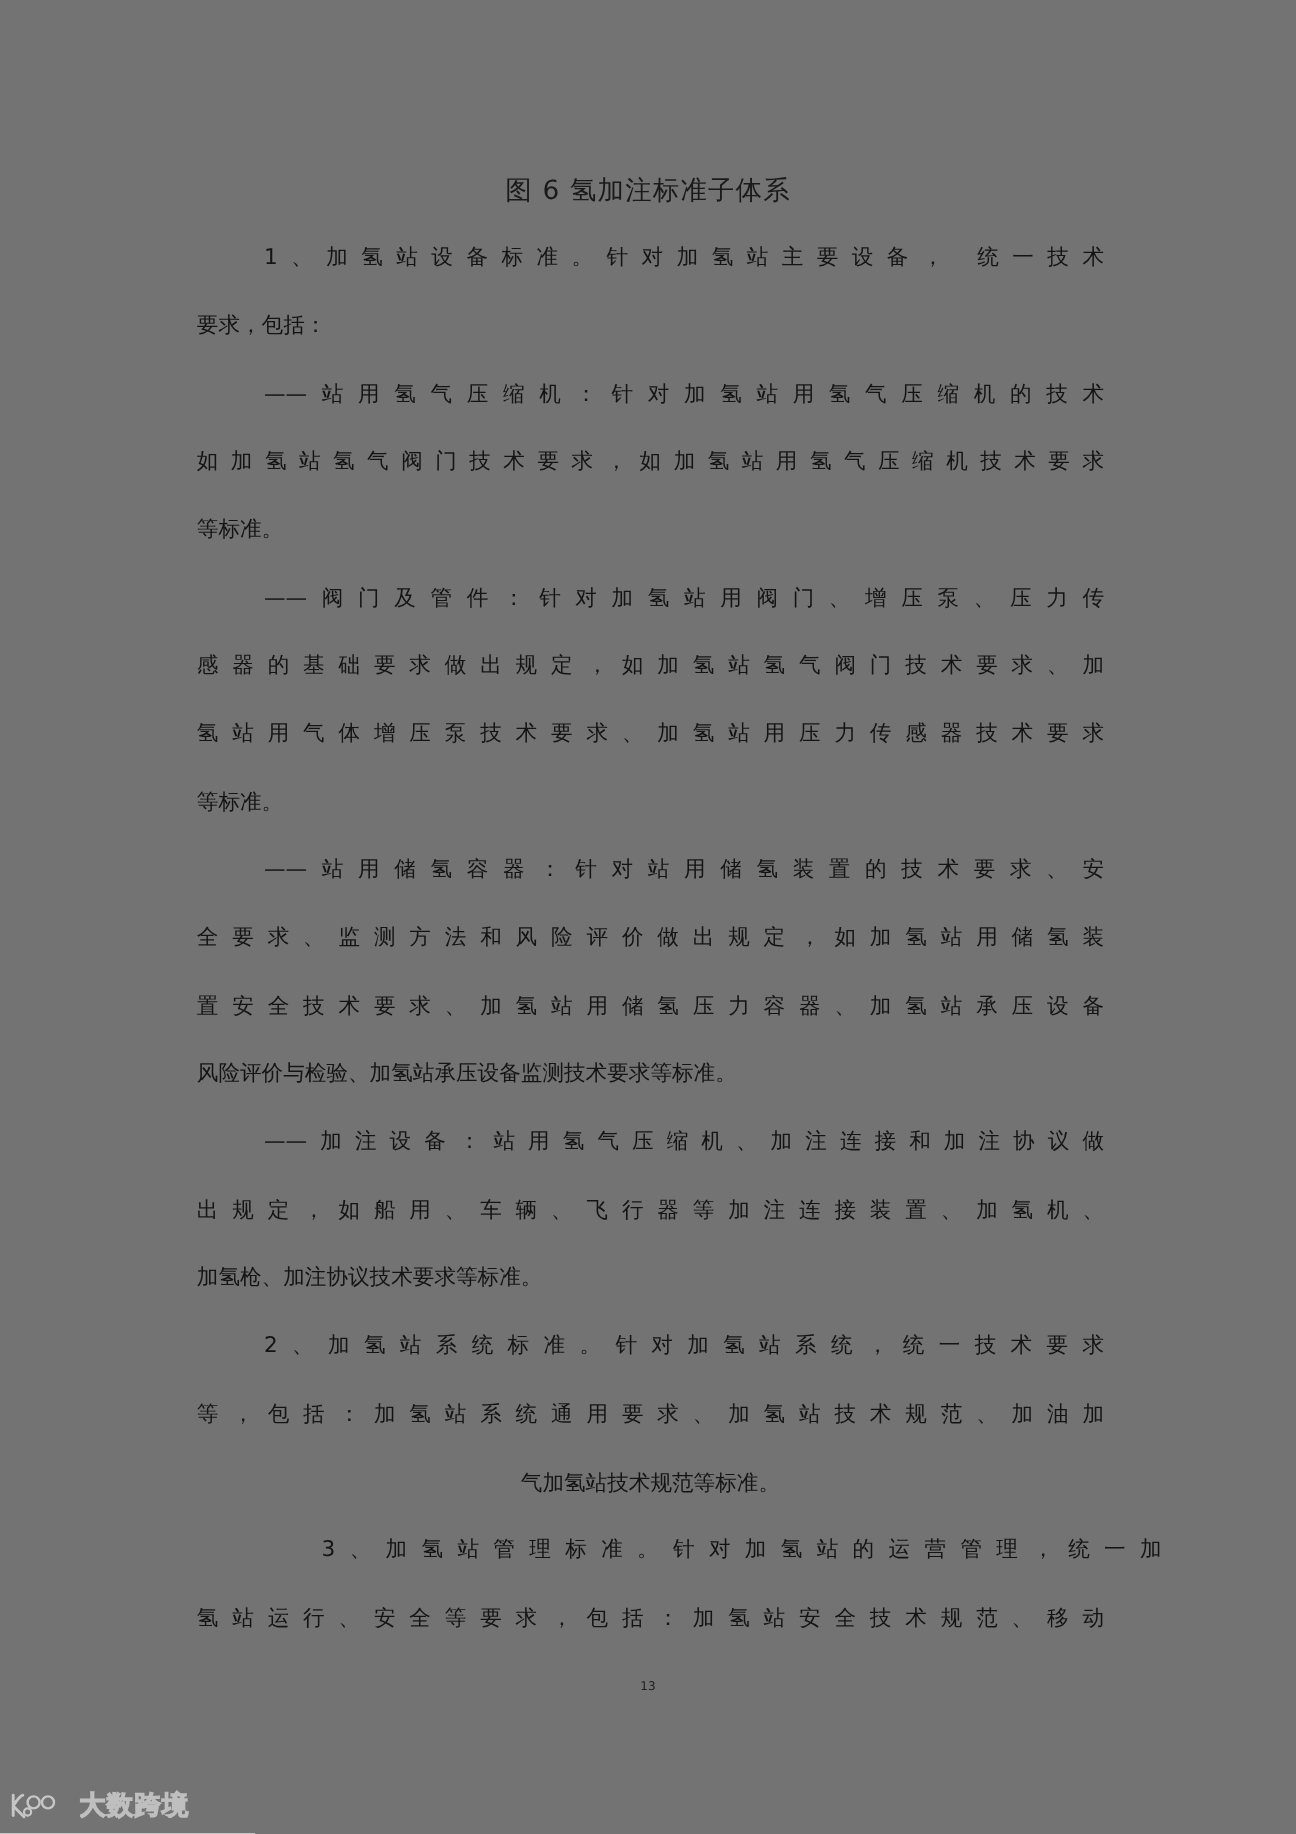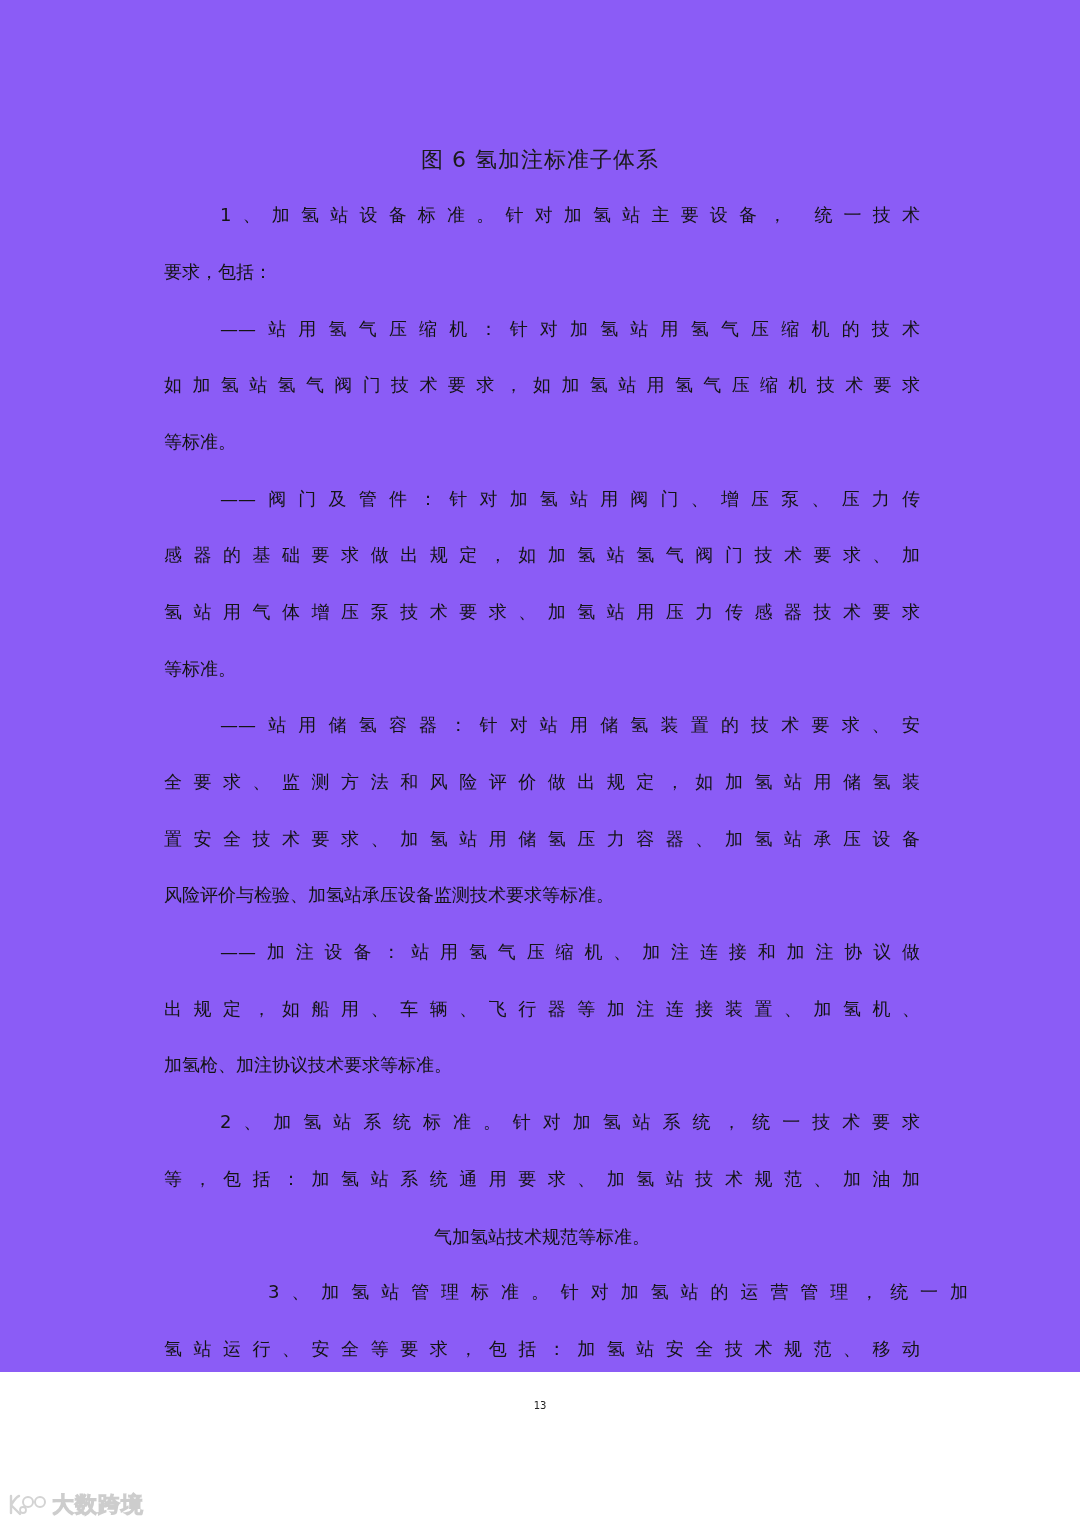--- a/index.html
+++ b/index.html
@@ -12,22 +12,22 @@
       height: 1528px;
       position: relative;
       overflow: hidden;
       font-family: "DejaVu Sans", "Liberation Sans", sans-serif;
       color: #111111;
     }
     .page {
       position: absolute;
       left: 0; top: 0;
       width: 1080px;
-      height: 1372px;
-      background: #8b5cf6;
+      height: 1528px;
+      background: #737373;
     }
     .caption {
       position: absolute;
       left: 0;
       top: 143px;
       width: 1080px;
       text-align: center;
       font-size: 22px;
       line-height: 34px;
       letter-spacing: 1px;
@@ -55,21 +55,21 @@
       line-height: 20px;
       color: #222222;
     }
     .watermark {
       position: absolute;
       left: 8px;
       top: 1490px;
       height: 30px;
       display: flex;
       align-items: center;
-      gap: 4px;
+      gap: 18px;
       color: #d6d6d6;
       opacity: 0.9;
     }
     .watermark .logo {
       width: 40px;
       height: 24px;
       position: relative;
     }
     .watermark .wm-text {
       font-size: 22px;

